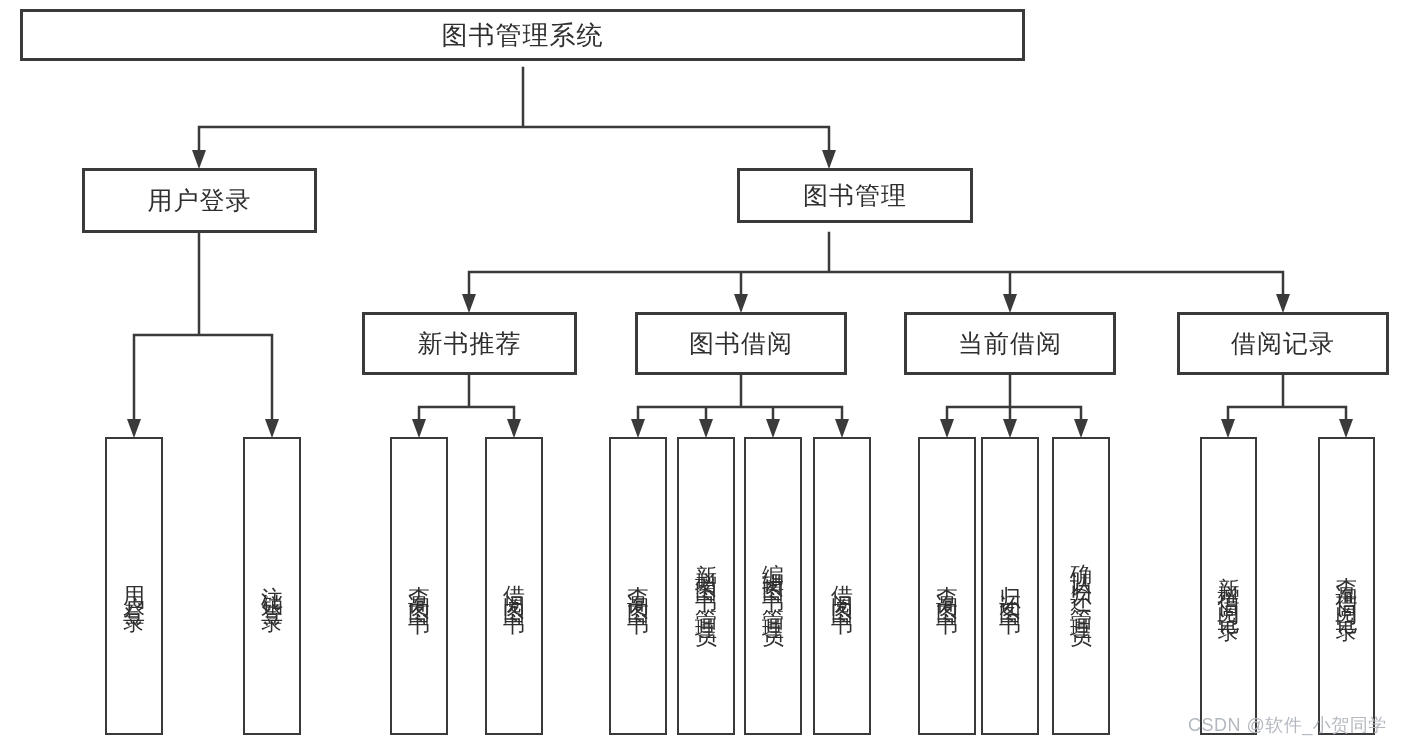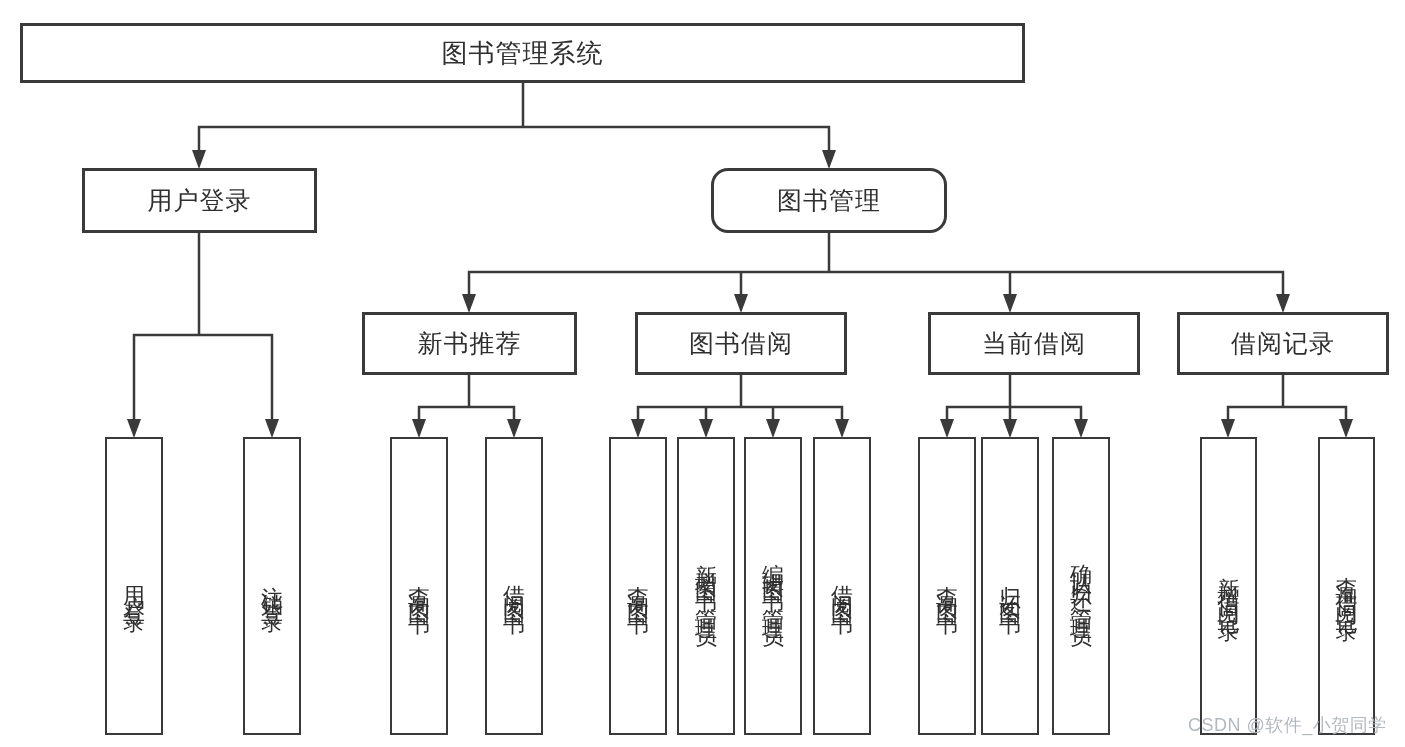--- a/index.html
+++ b/index.html
@@ -88,28 +88,28 @@
       <polygon points="766,419 780,419 773,438"></polygon>
       <polygon points="835,419 849,419 842,438"></polygon>
       <polygon points="940,419 954,419 947,438"></polygon>
       <polygon points="1003,419 1017,419 1010,438"></polygon>
       <polygon points="1074,419 1088,419 1081,438"></polygon>
       <polygon points="1221,419 1235,419 1228,438"></polygon>
       <polygon points="1339,419 1353,419 1346,438"></polygon>
     </g>
   </svg>
 
-  <div class="node root-node" style="left:20px; top:23px; width:1005px; height:60px;">图书管理系统</div>
+  <div class="node root-node" style="left:20px; top:9px; width:1005px; height:52px;">图书管理系统</div>
 
   <div class="node hnode" style="left:82px; top:168px; width:235px; height:65px;">用户登录</div>
-  <div class="node hnode" style="left:711px; top:168px; width:236px; height:65px;border-radius:17px;">图书管理</div>
+  <div class="node hnode" style="left:737px; top:168px; width:236px; height:55px;">图书管理</div>
 
   <div class="node hnode" style="left:635px; top:312px; width:212px; height:63px;">图书借阅</div>
   <div class="node hnode" style="left:362px; top:312px; width:215px; height:63px;">新书推荐</div>
-  <div class="node hnode" style="left:904px; top:312px; width:212px; height:63px;margin-left:24px;">当前借阅</div>
+  <div class="node hnode" style="left:904px; top:312px; width:212px; height:63px;">当前借阅</div>
   <div class="node hnode" style="left:1177px; top:312px; width:212px; height:63px;">借阅记录</div>
 
   <div class="node leaf" style="left:105px;">用户登录</div>
   <div class="node leaf" style="left:243px;">注销登录</div>
 
   <div class="node leaf" style="left:390px;">查询图书</div>
   <div class="node leaf" style="left:485px;">借阅图书</div>
 
   <div class="node leaf" style="left:609px;">查询图书</div>
   <div class="node leaf" style="left:677px;">新增图书（管理员）</div>

